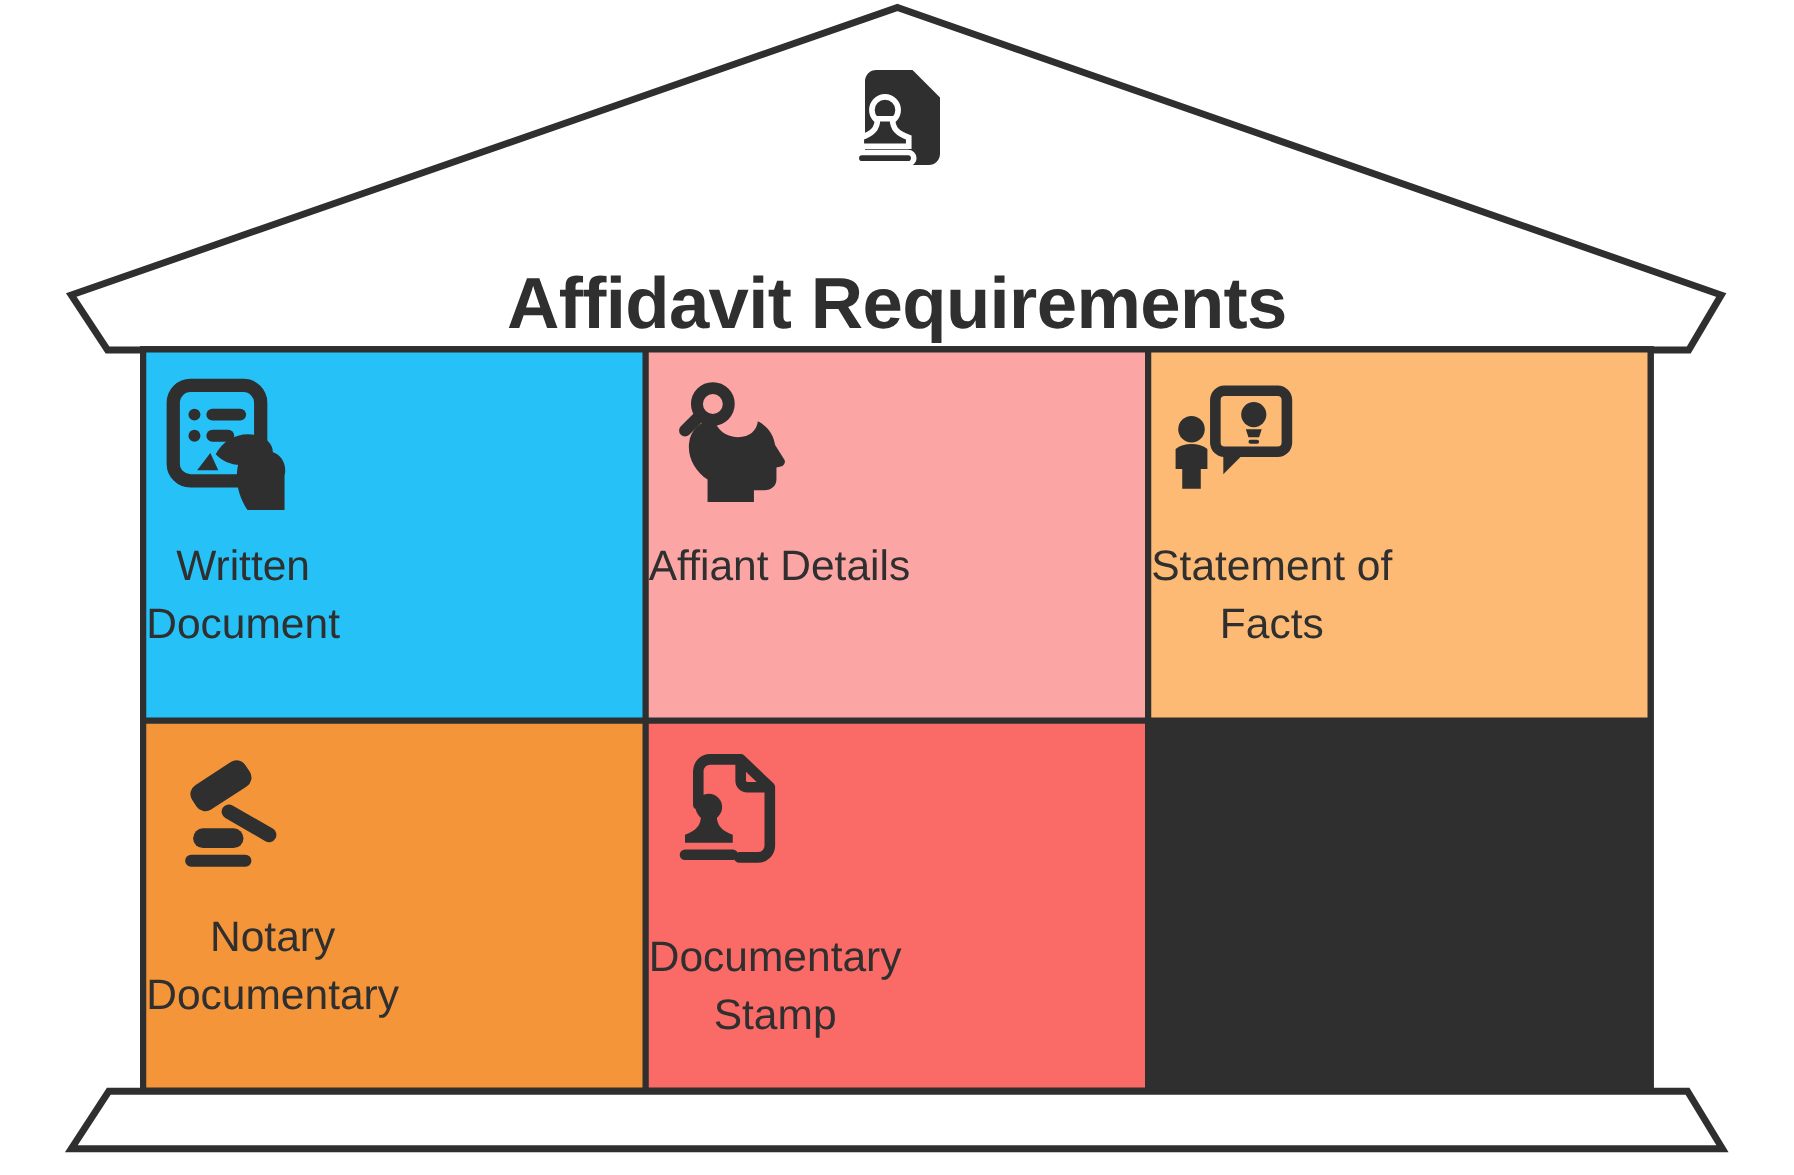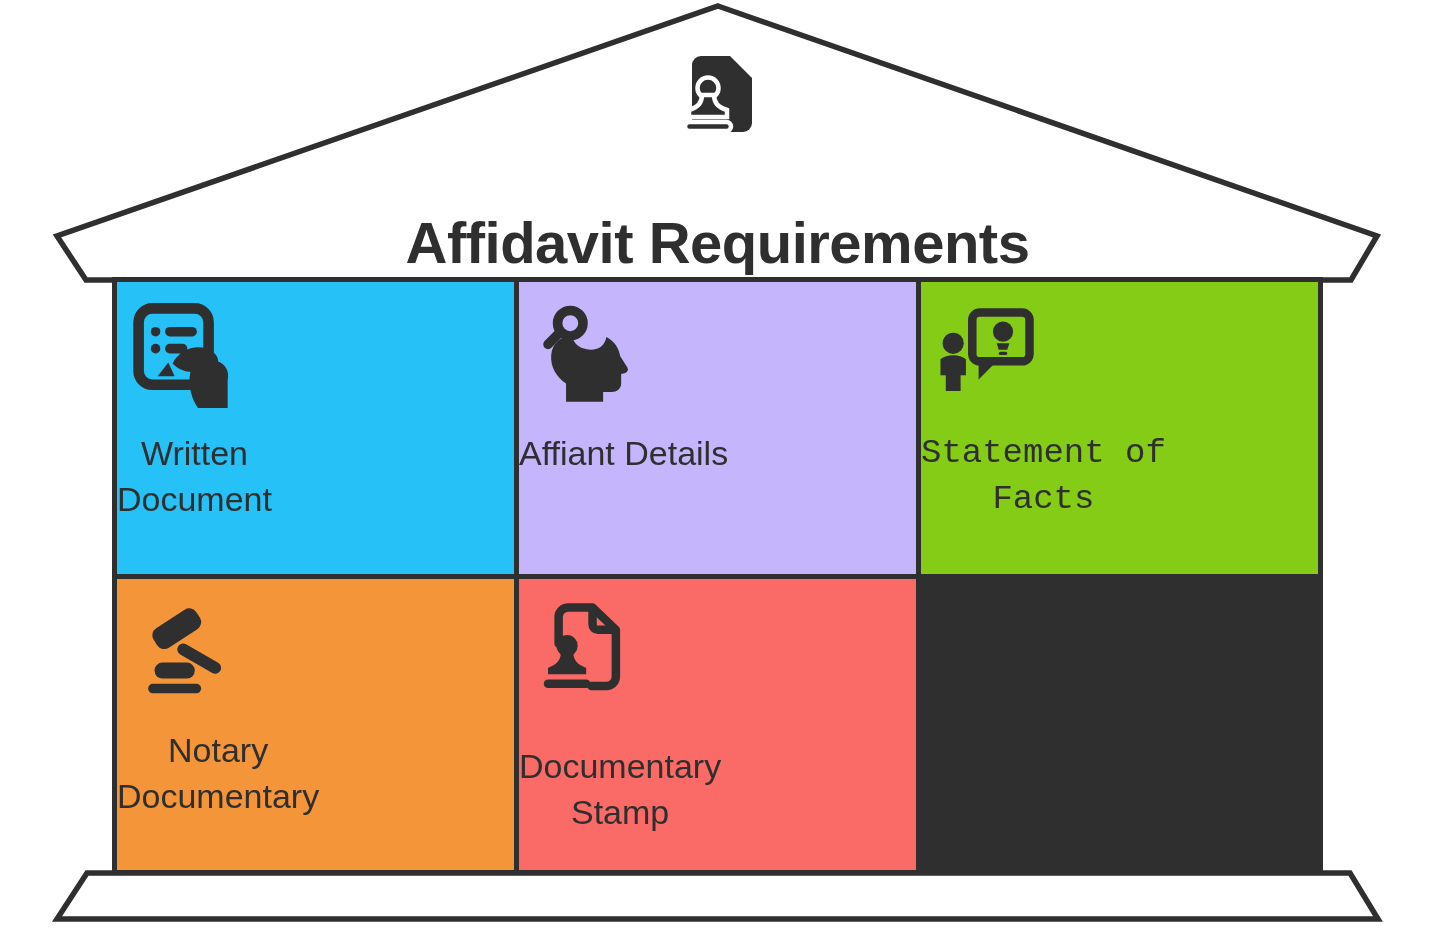--- a/index.html
+++ b/index.html
@@ -70,31 +70,31 @@
         <circle class="ic" cx="26" cy="44" r="4.5"></circle>
         <rect class="ic" x="35" y="39.5" width="21" height="9" rx="4.5"></rect>
         <path class="ic" d="M42,58 C48,46 62,40 74,44 C82,46.5 86,52 85,58 L70,64 C60,68 50,66 42,58 Z"></path>
         <path class="ic" d="M28,70 L44,70 L38,57 Z"></path>
         <path class="ic" d="M60,62 L84,56 C92,58 96,66 94,74 L94,100 L66,100 C58,88 56,74 60,62 Z"></path>
       </svg>
       <div class="label">Written
 Document</div>
     </div>
 
-    <div class="cell" style="background-color: #c4b5fd;">
+    <div class="cell" style="background-color: #fca5a5;">
       <svg class="icon" viewBox="0 0 100 100">
         <circle class="ic-stroke" stroke-width="9" cx="38" cy="20" r="12"></circle>
         <path class="ic-stroke" stroke-width="9" d="M28,29 L17,40"></path>
         <path class="ic" d="M34,94 L34,77 C25,71 19,61 20,50 C21,39 29,33 39,31 C41,40 48,45 57,45 C66,45 71,40 72,33 C80,37 84,44 85,51 L92,62 C93,64 92,66 90,67 L86,68 L86,77 C86,82 82,85 77,85 L69,85 L69,94 Z"></path>
       </svg>
       <div class="label">Affiant Details</div>
     </div>
 
 
-    <div class="cell" style="background-color: #84cc16; font-family: Liberation Mono, monospace;">
+    <div class="cell" style="background-color: #fdba74;">
       <svg class="icon" viewBox="0 0 100 100">
         <circle class="ic" cx="20" cy="39" r="10"></circle>
         <path class="ic" d="M8,54 C14,49 26,49 32,54 L32,69 L27,69 L27,84 L13,84 L13,69 L8,69 Z"></path>
         <rect class="ic-stroke" stroke-width="8" x="38" y="10" width="54" height="46" rx="7"></rect>
         <path class="ic" d="M44,54 L63,54 L44,73 Z"></path>
         <circle class="ic" cx="67" cy="28" r="9.5"></circle>
         <path class="ic" d="M61,39 L73,39 L71,45 L63,45 Z"></path>
         <rect class="ic" x="63" y="47" width="8" height="3" rx="1.5"></rect>
       </svg>
       <div class="label">Statement of

